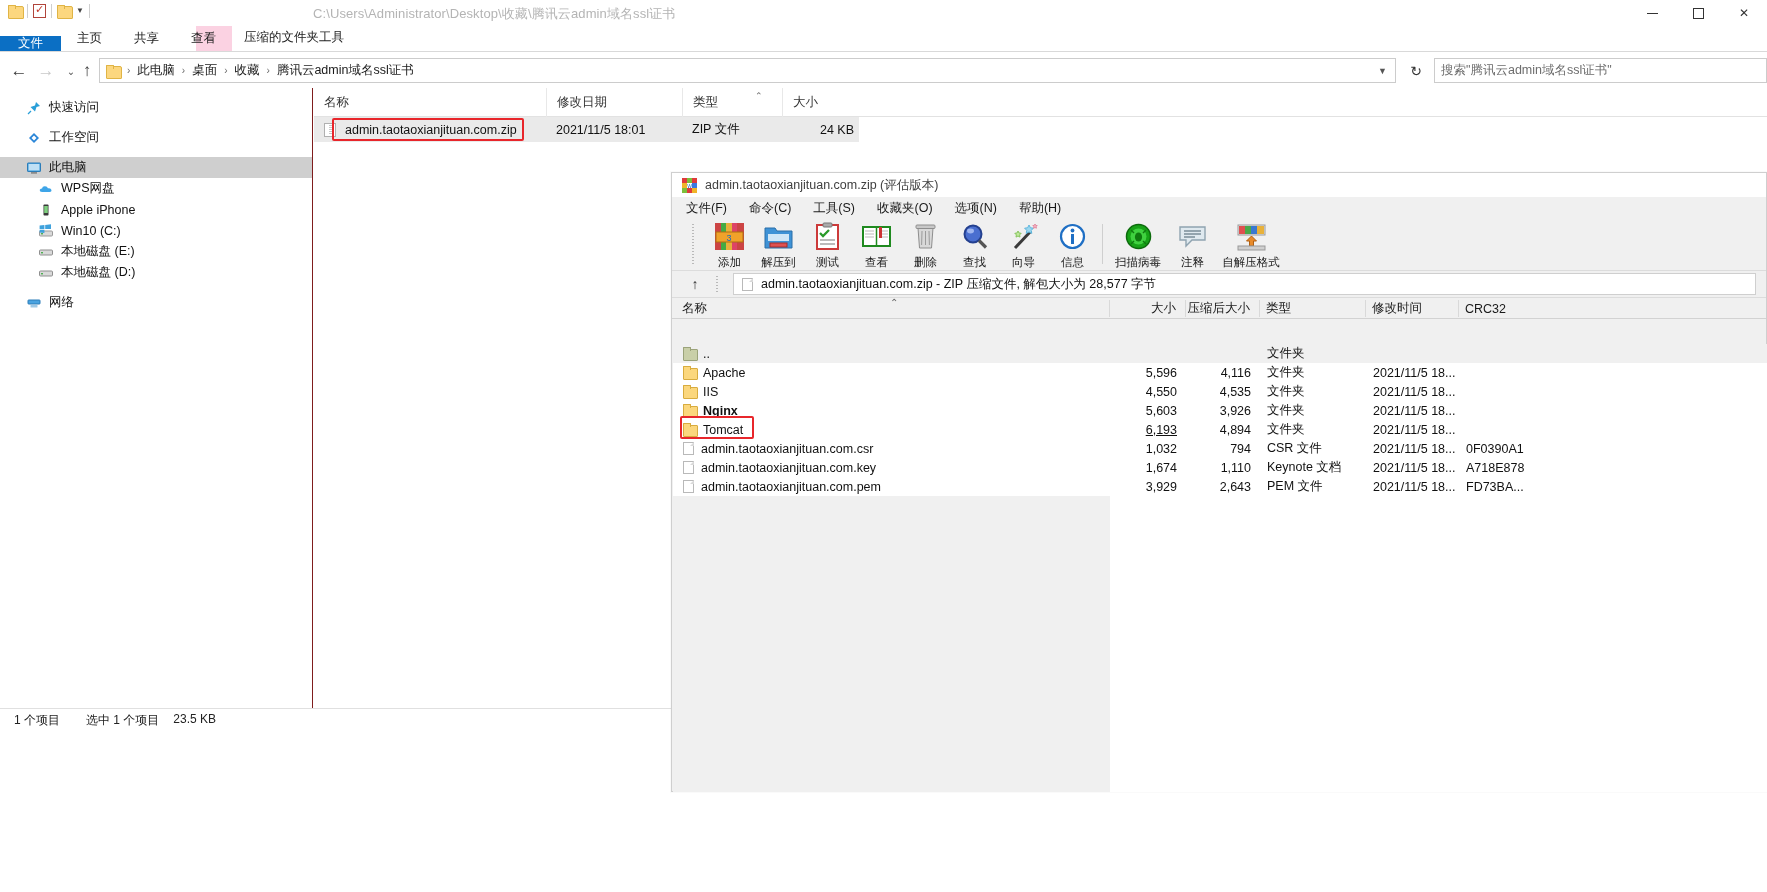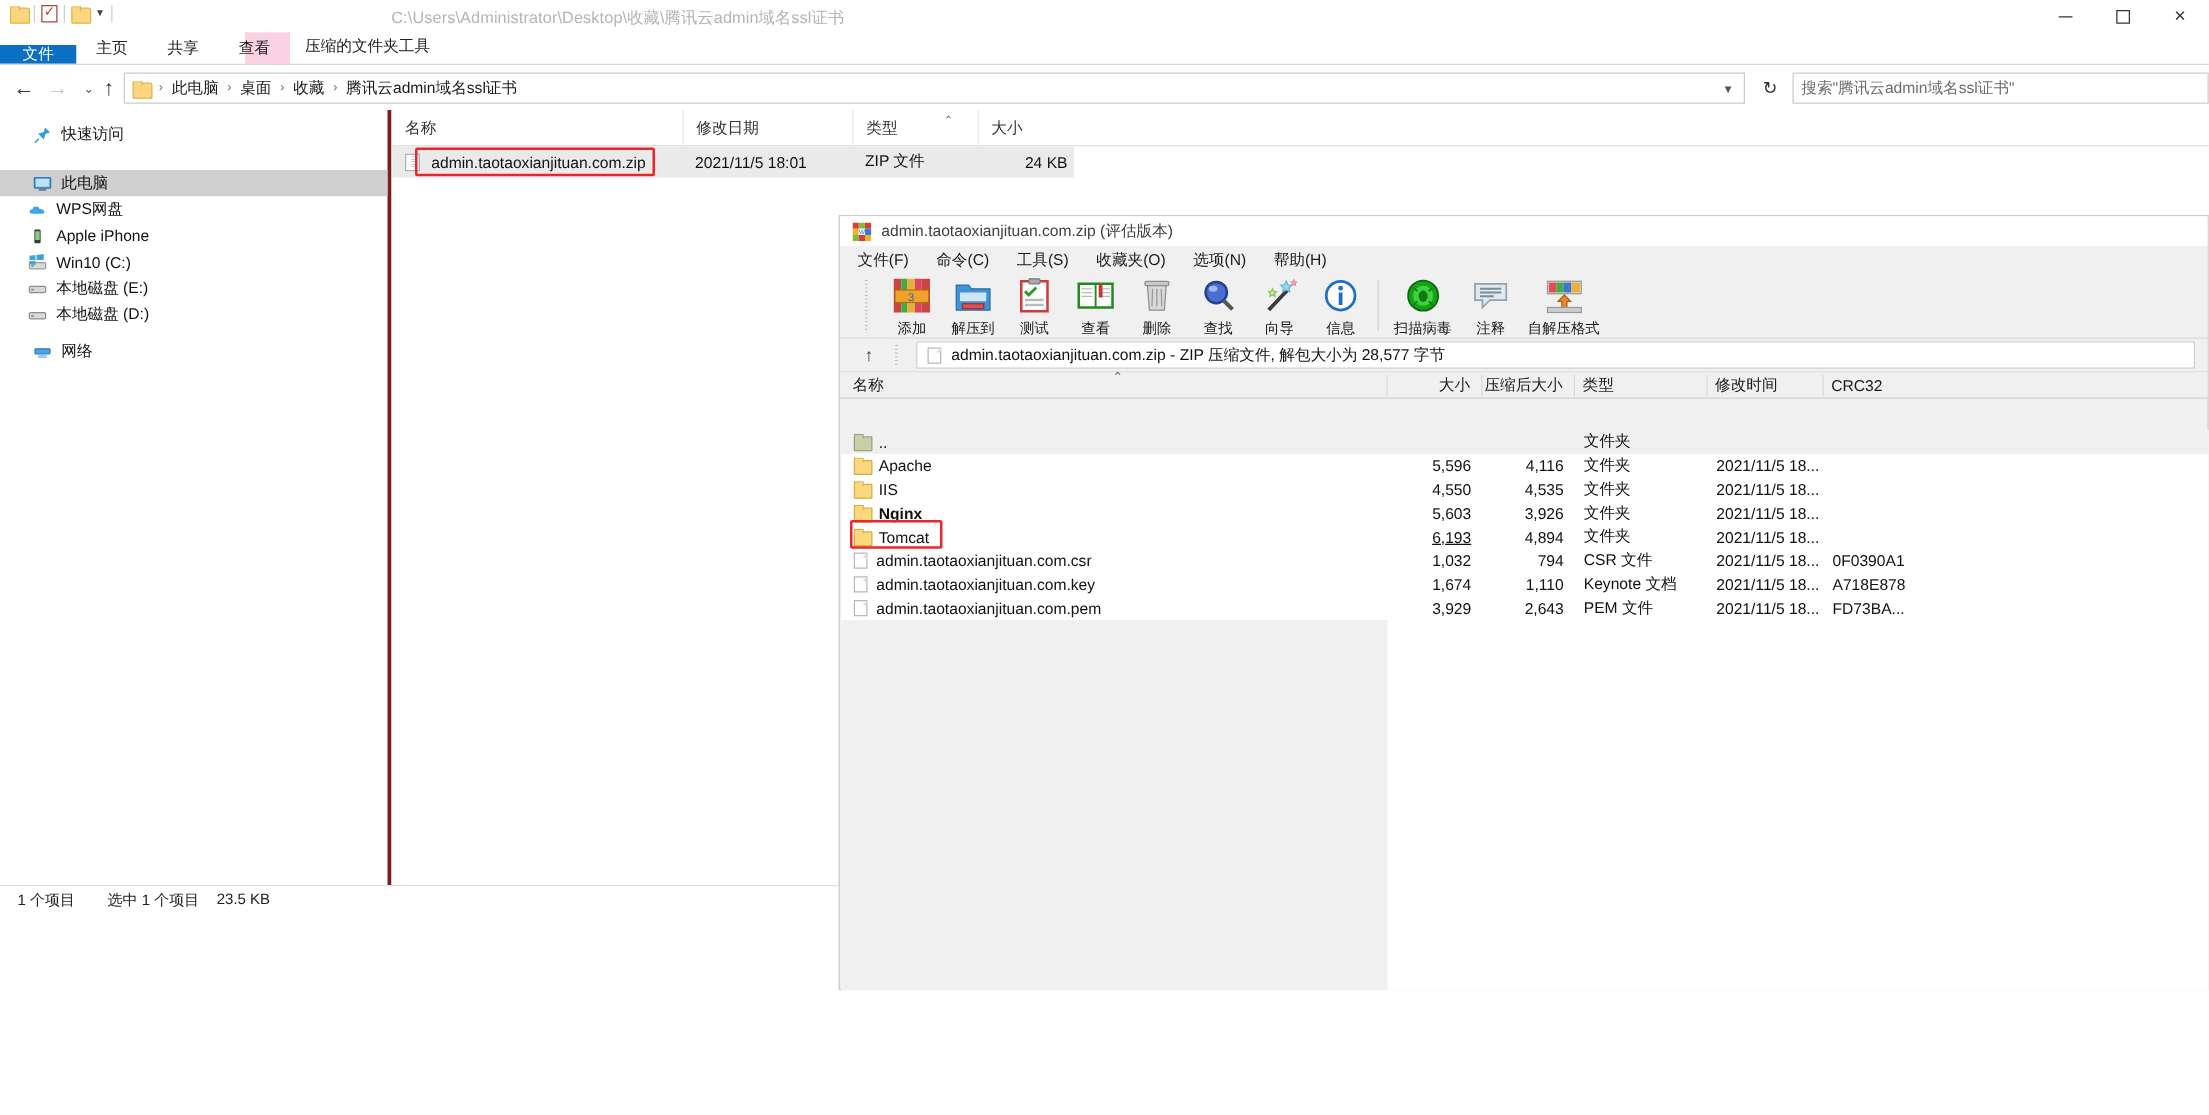--- a/index.html
+++ b/index.html
@@ -60,24 +60,24 @@
   .crumb-sep { color:#6b6b6b; font-size:10px; padding:0 1px; }
   .addr-caret { margin-left:auto; color:#555; font-size:9px; padding-right:4px; }
   .refresh { position:absolute; left:1404px; top:3px; width:24px; height:25px;
       display:flex; align-items:center; justify-content:center; font-size:14px; color:#333; }
   .searchbox { position:absolute; left:1434px; top:3px; width:333px; height:25px;
       border:1px solid #cccccc; background:#fff; display:flex; align-items:center; padding:0 6px;
       font-size:12.5px; color:#6d6d6d; white-space:nowrap; overflow:hidden; }
 
   
   .navpane { position:absolute; left:0; top:88px; width:313px; height:620px; background:#fff;
-      border-right:3px solid #7f1d1d; }
+      border-right:1px solid #7f1d1d; }
   .nav-item { height:21px; display:flex; align-items:center; gap:7px; font-size:12.5px; color:#111;
       padding-left:26px; }
-  .nav-item.indent { padding-left:22px; }
+  .nav-item.indent { padding-left:38px; }
   .nav-item.sel { background:#cfcfcf; }
   .nav-gap { height:9px; }
   .nv-ico { width:16px; height:16px; position:relative; flex:none; }
 
   
   .listpane { position:absolute; left:314px; top:88px; width:1453px; height:620px; background:#fff; }
   .colhdr { position:absolute; left:0; top:0; width:1453px; height:29px;
       border-bottom:1px solid #e2e2e2; }
   .colhdr .cell { position:absolute; top:0; height:29px; display:flex; align-items:center;
       font-size:12.5px; color:#333; padding-left:10px; border-left:1px solid #e8e8e8;}
@@ -212,20 +212,29 @@
         <svg width="16" height="16" viewBox="0 0 16 16">
             <path d="M10 2 L14 6 L10.5 7 L9 11.5 L4.5 7 L9 5.5 Z" fill="#2a9fd8"></path>
             <path d="M5 11 L2 14" stroke="#2a9fd8" stroke-width="1.3"></path>
           </svg>
       </span>
       <span>快速访问</span>
     </div>
 
     <div class="nav-gap"></div>
 
+    <div class="nav-item">
+      <span class="nv-ico">
+        <svg width="16" height="16" viewBox="0 0 16 16">
+            <path d="M8 3 L13 8 L8 13 L3 8 Z" fill="#2a86d8"></path>
+            <path d="M8 5.5 L10.5 8 L8 10.5 L5.5 8 Z" fill="#fff"></path>
+          </svg>
+      </span>
+      <span>工作空间</span>
+    </div>
 
     <div class="nav-gap"></div>
 
     <div class="nav-item sel">
       <span class="nv-ico">
         <svg width="16" height="16" viewBox="0 0 16 16">
             <rect x="1.5" y="3" width="13" height="8.5" rx="0.6" fill="#4aa3e0" stroke="#2b7cb8"></rect>
             <rect x="2.6" y="4" width="10.8" height="6.4" fill="#bfe0f5"></rect>
             <rect x="5" y="12.2" width="6" height="1.4" fill="#7a7a7a"></rect>
           </svg>

